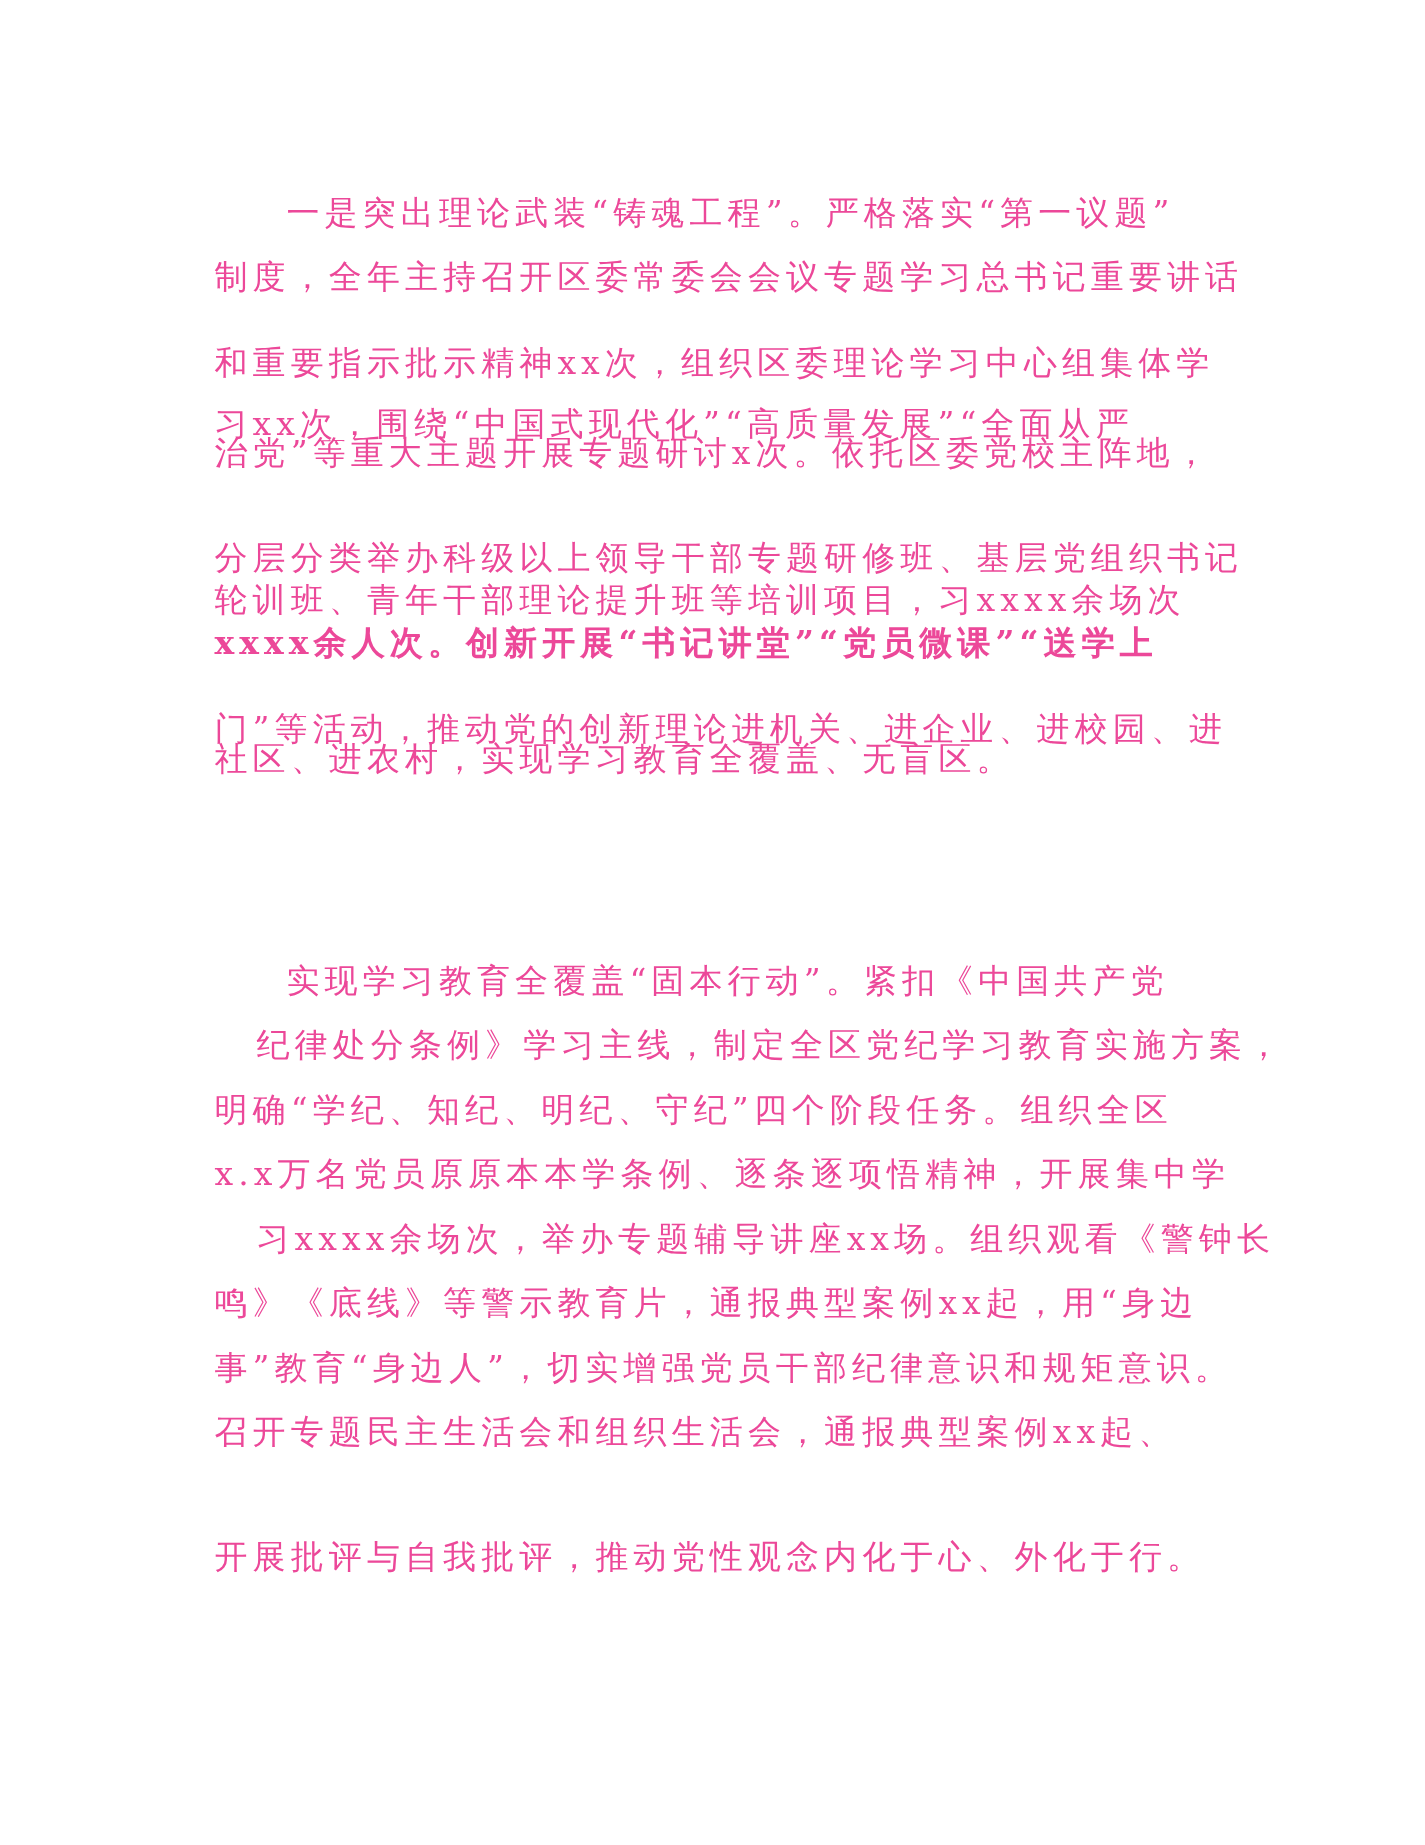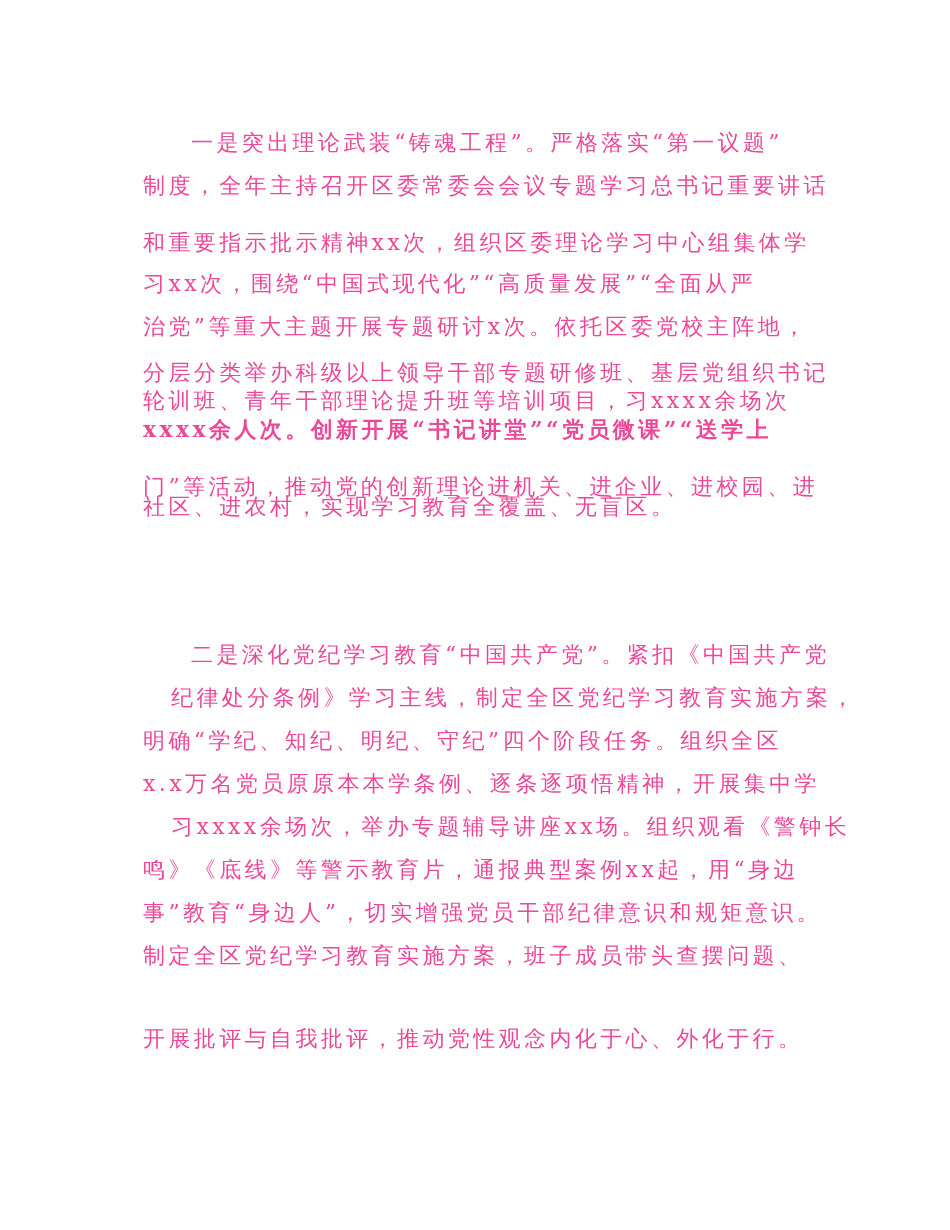--- a/index.html
+++ b/index.html
@@ -16,32 +16,32 @@
   </style>
 </head>
 <body>
 
 <div class="page">
   <div class="para" style="top:128px;">
     <div class="line indent" style="top:0px;">一是突出理论武装“铸魂工程”。严格落实“第一议题”</div>
     <div class="line" style="top:43px;">制度，全年主持召开区委常委会会议专题学习总书记重要讲话</div>
     <div class="line" style="top:100px;">和重要指示批示精神xx次，组织区委理论学习中心组集体学</div>
     <div class="line" style="top:129px;margin-top:12px;">习xx次，围绕“中国式现代化”“高质量发展”“全面从严</div>
-    <div class="line" style="top:184px;">治党”等重大主题开展专题研讨x次。依托区委党校主阵地，</div>
+    <div class="line" style="top:160px;">治党”等重大主题开展专题研讨x次。依托区委党校主阵地，</div>
     <div class="line" style="top:230px;">分层分类举办科级以上领导干部专题研修班、基层党组织书记</div>
     <div class="line" style="top:258px;">轮训班、青年干部理论提升班等培训项目，习xxxx余场次</div>
     <div class="line" style="top:286px;font-weight:bold;">xxxx余人次。创新开展“书记讲堂”“党员微课”“送学上</div>
     <div class="line" style="top:344px;">门”等活动，推动党的创新理论进机关、进企业、进校园、进</div>
     <div class="line" style="top:364px;text-align:right;">社区、进农村，实现学习教育全覆盖、无盲区。</div>
   </div>
 
   <div class="para" style="top:640px;">
-    <div class="line indent" style="top:0px;">二是深化党纪学习教育“中国共产党”。紧扣《中国共产党</div>
+    <div class="line indent" style="top:0px;">实现学习教育全覆盖“固本行动”。紧扣《中国共产党</div>
     <div class="line" style="top:43px;margin-left:28px;">纪律处分条例》学习主线，制定全区党纪学习教育实施方案，</div>
     <div class="line" style="top:86px;">明确“学纪、知纪、明纪、守纪”四个阶段任务。组织全区</div>
     <div class="line" style="top:129px;">x.x万名党员原原本本学条例、逐条逐项悟精神，开展集中学</div>
     <div class="line" style="top:172px;margin-left:28px;">习xxxx余场次，举办专题辅导讲座xx场。组织观看《警钟长</div>
     <div class="line" style="top:215px;">鸣》《底线》等警示教育片，通报典型案例xx起，用“身边</div>
     <div class="line" style="top:258px;">事”教育“身边人”，切实增强党员干部纪律意识和规矩意识。</div>
-    <div class="line" style="top:301px;">制定全区党纪学习教育实施方案，班子成员带头查摆问题、</div>
+    <div class="line" style="top:301px;">召开专题民主生活会和组织生活会，通报典型案例xx起、</div>
     <div class="line" style="top:344px;margin-top:40px;">开展批评与自我批评，推动党性观念内化于心、外化于行。</div>
   </div>
 </div>
 
 </body></html>

